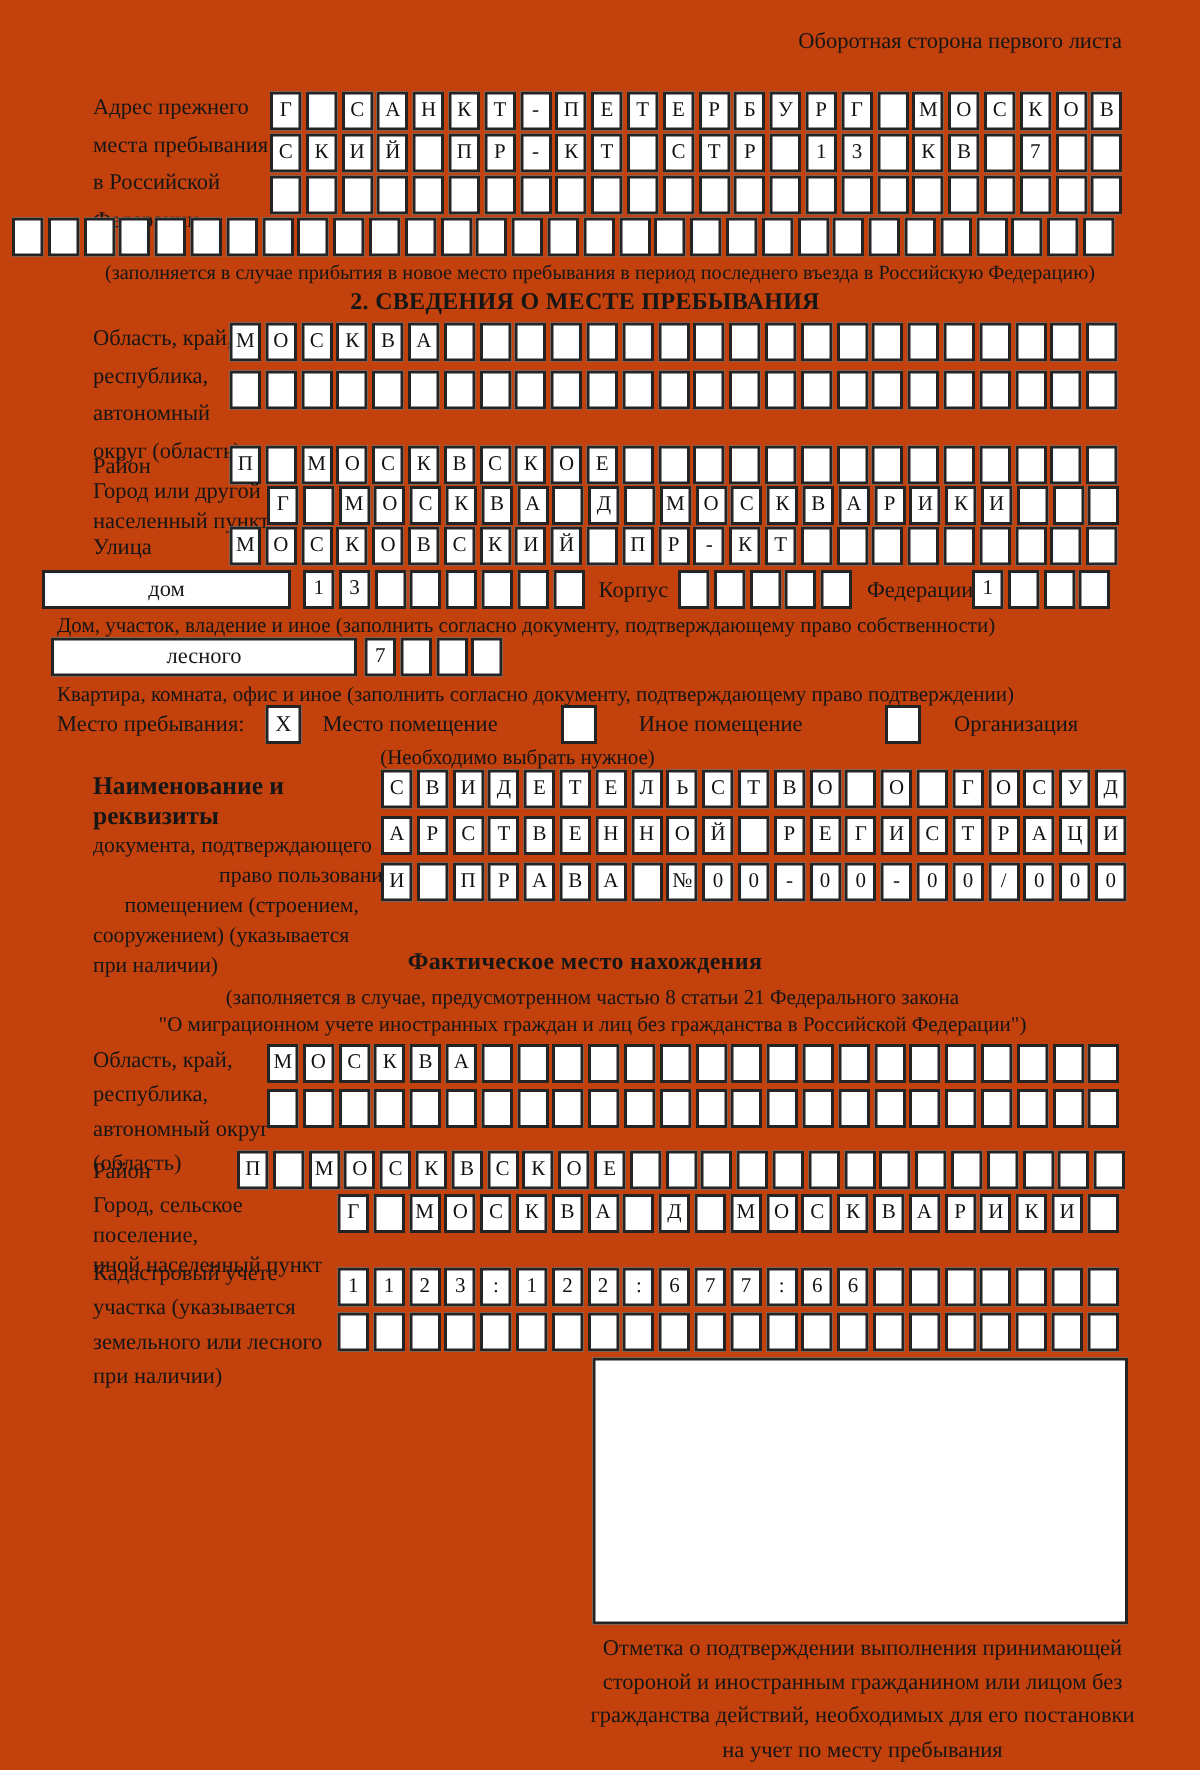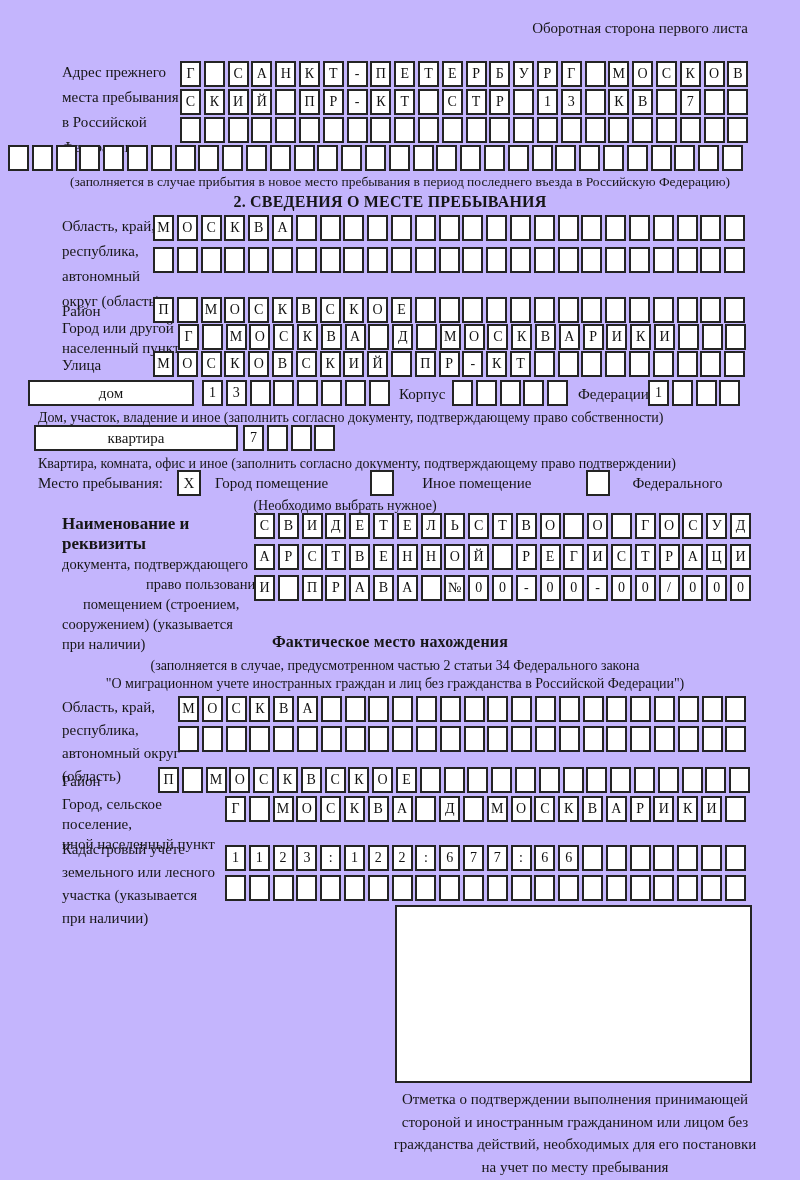--- a/index.html
+++ b/index.html
@@ -1,19 +1,19 @@
 <!DOCTYPE html>
 <html lang="ru"><head>
 <meta charset="utf-8">
 <style>
   html,body{margin:0;padding:0;background:#ffffff;}
   .page{
     position:relative;
     width:800px;height:1180px;
-    background:#c4b5fd;
+    background:#c2410c;
     color:#161616;
     font-family:"Liberation Serif","DejaVu Serif",serif;
     overflow:hidden;
   }
   .abs{position:absolute;}
   .lbl{font-size:15px;line-height:25px;color:#161616;}
   .lbl-tight{font-size:15px;line-height:20px;}
   .cellrow{position:absolute;display:flex;}
   .cell{
     width:17px;height:22px;
@@ -345,37 +345,37 @@
     </div>
   <div class="abs lbl" style="left:578px;top:382px;">Федерации</div>
   <div class="cellrow" style="left:648px;top:380px;">
       <span class="cell">1</span>
       <span class="cell"></span>
       <span class="cell"></span>
       <span class="cell"></span>
     </div>
   <div class="abs note" style="left:38px;top:410px;font-size:14px;">Дом, участок, владение и иное (заполнить согласно документу, подтверждающему право собственности)</div>
 
-  <div class="labelbox" style="left:34px;top:425px;width:200px;">квартира</div>
+  <div class="labelbox" style="left:34px;top:425px;width:200px;">лесного</div>
   <div class="cellrow" style="left:243px;top:425px;">
       <span class="cell">7</span>
       <span class="cell"></span>
       <span class="cell"></span>
       <span class="cell"></span>
     </div>
   <div class="abs note" style="left:38px;top:456px;font-size:14px;">Квартира, комната, офис и иное (заполнить согласно документу, подтверждающему право подтверждении)</div>
 
   <div class="abs stayrow" style="left:38px;top:470px;">
     <span>Место пребывания:</span>
     <span class="checkbox" style="margin-left:14px;">X</span>
-    <span style="margin-left:14px;">Город помещение</span>
+    <span style="margin-left:14px;">Место помещение</span>
     <span class="checkbox" style="margin-left:42px;"></span>
     <span style="margin-left:28px;">Иное помещение</span>
     <span class="checkbox" style="margin-left:55px;"></span>
-    <span style="margin-left:22px;">Федерального</span>
+    <span style="margin-left:22px;">Организация</span>
   </div>
   <div class="abs note center" style="left:150px;top:498px;width:390px;font-size:14px;">(Необходимо выбрать нужное)</div>
 
   <div class="abs" style="left:62px;top:514px;width:200px;">
     <div class="lbl-tight" style="font-size:17px;font-weight:bold;">Наименование и реквизиты</div>
     <div class="lbl-tight" style="font-size:14.5px;">документа, подтверждающего</div>
     <div class="lbl-tight" style="font-size:14.5px;text-align:right;">право пользования</div>
     <div class="lbl-tight" style="font-size:14.5px;margin-left:21px;">помещением (строением,</div>
     <div class="lbl-tight" style="font-size:14.5px;">сооружением) (указывается</div>
     <div class="lbl-tight" style="font-size:14.5px;">при наличии)</div>
@@ -444,21 +444,21 @@
       <span class="cell">-</span>
       <span class="cell">0</span>
       <span class="cell">0</span>
       <span class="cell">/</span>
       <span class="cell">0</span>
       <span class="cell">0</span>
       <span class="cell">0</span>
     </div>
 
   <div class="abs sec-title center" style="left:0;top:633px;width:780px;">Фактическое место нахождения</div>
-  <div class="abs note center" style="left:0;top:658px;width:790px;font-size:14px;">(заполняется в случае, предусмотренном частью 2 статьи 34 Федерального закона</div>
+  <div class="abs note center" style="left:0;top:658px;width:790px;font-size:14px;">(заполняется в случае, предусмотренном частью 8 статьи 21 Федерального закона</div>
   <div class="abs note center" style="left:0;top:676px;width:790px;font-size:14px;">"О миграционном учете иностранных граждан и лиц без гражданства в Российской Федерации")</div>
 
   <div class="abs" style="left:62px;top:696px;width:135px;">
     <div class="lbl" style="line-height:23px;">Область, край,</div>
     <div class="lbl" style="line-height:23px;">республика,</div>
     <div class="lbl" style="line-height:23px;">автономный округ</div>
     <div class="lbl" style="line-height:23px;">(область)</div>
   </div>
   <div class="cellrow" style="left:178px;top:696px;">
       <span class="cell">М</span>
@@ -566,22 +566,22 @@
       <span class="cell">А</span>
       <span class="cell">Р</span>
       <span class="cell">И</span>
       <span class="cell">К</span>
       <span class="cell">И</span>
       <span class="cell"></span>
     </div>
 
   <div class="abs" style="left:62px;top:838px;width:165px;">
     <div class="lbl" style="line-height:23px;">Кадастровый учете</div>
+    <div class="lbl" style="line-height:23px;">участка (указывается</div>
     <div class="lbl" style="line-height:23px;">земельного или лесного</div>
-    <div class="lbl" style="line-height:23px;">участка (указывается</div>
     <div class="lbl" style="line-height:23px;">при наличии)</div>
   </div>
   <div class="cellrow" style="left:225px;top:845px;">
       <span class="cell">1</span>
       <span class="cell">1</span>
       <span class="cell">2</span>
       <span class="cell">3</span>
       <span class="cell">:</span>
       <span class="cell">1</span>
       <span class="cell">2</span>

